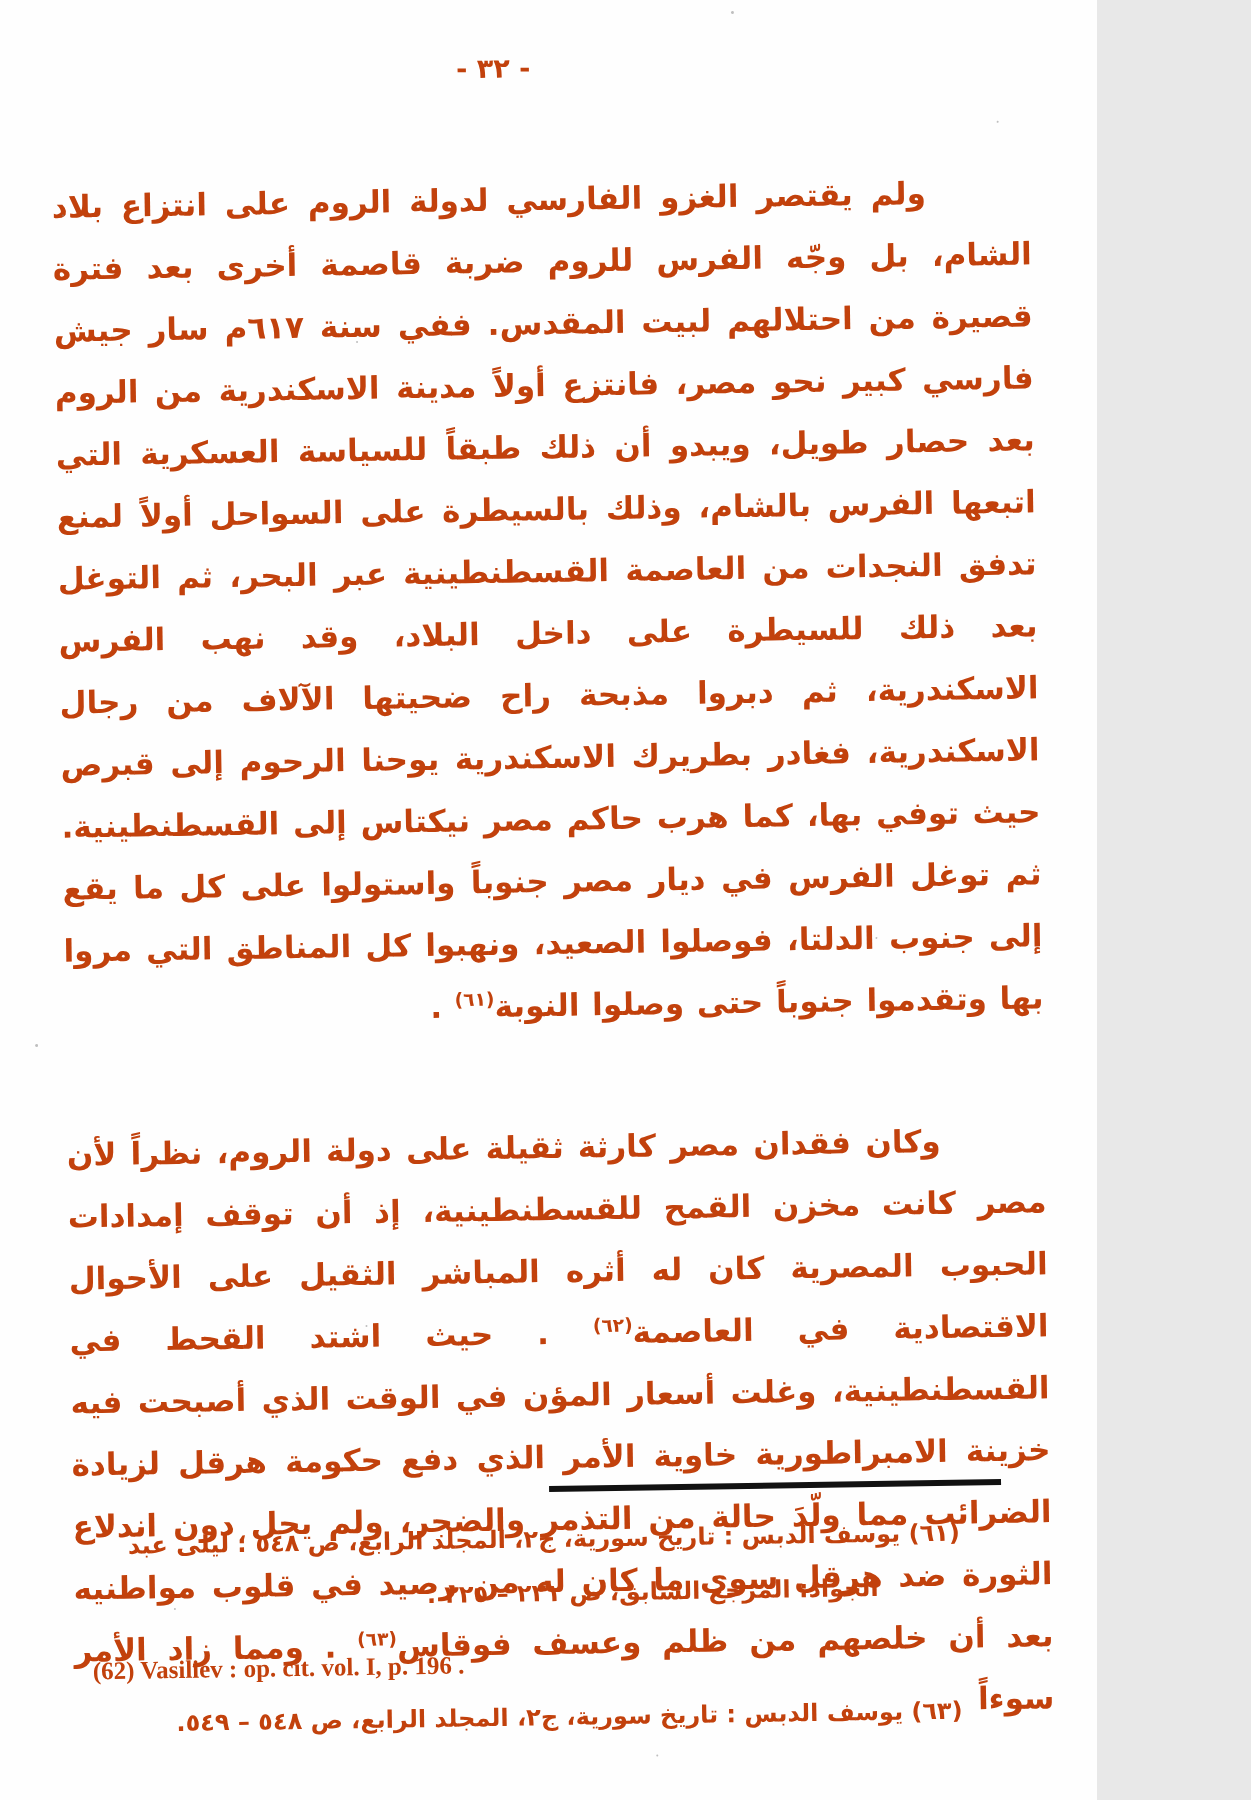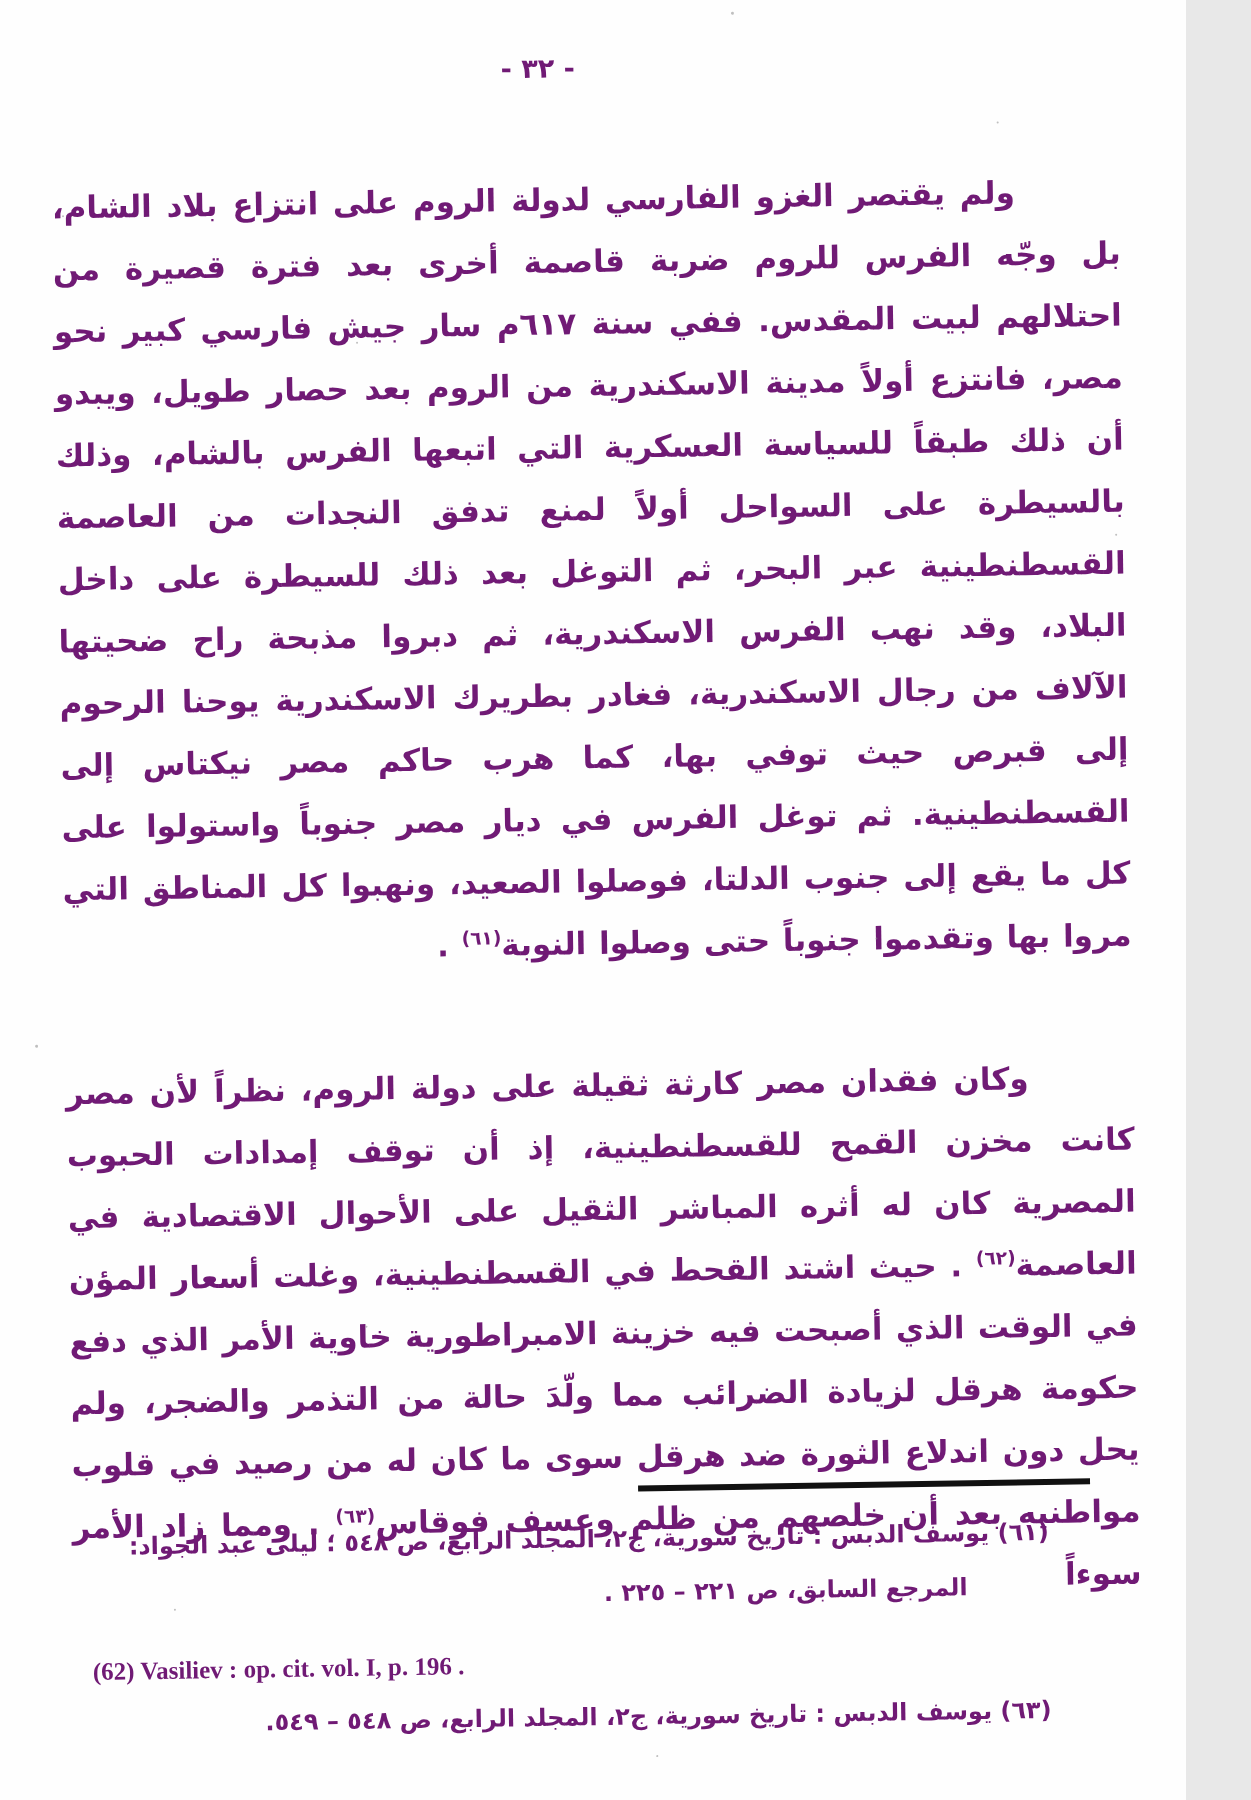--- a/index.html
+++ b/index.html
@@ -2,26 +2,26 @@
 <html lang="ar"><head>
 <meta charset="utf-8">
 <style>
   html, body {
     margin: 0;
     padding: 0;
     background: #e8e8e8;
   }
   .sheet {
     position: relative;
-    width: 1186px;
+    width: 1097px;
     height: 1800px;
     background: #fefefe;
     overflow: hidden;
     font-family: "DejaVu Sans", sans-serif;
-    color: #701a75;
+    color: #c2410c;
   }
   .tilt {
     position: absolute;
     inset: 0;
     transform: rotate(-0.9deg);
     transform-origin: 50% 40%;
   }
   .page-number {
     position: absolute;
     top: 52px;

